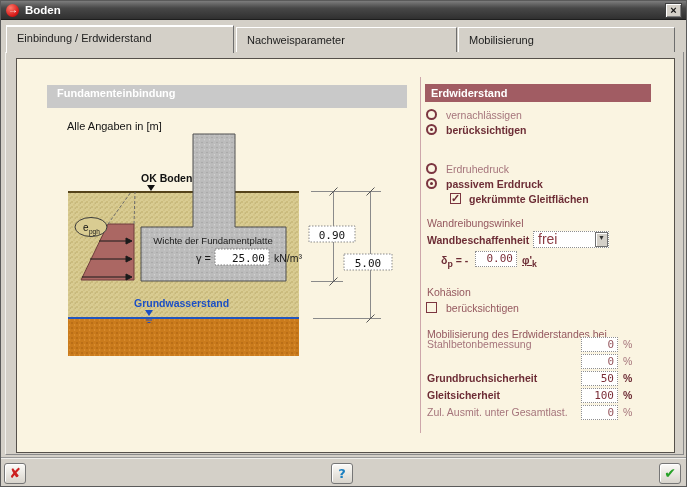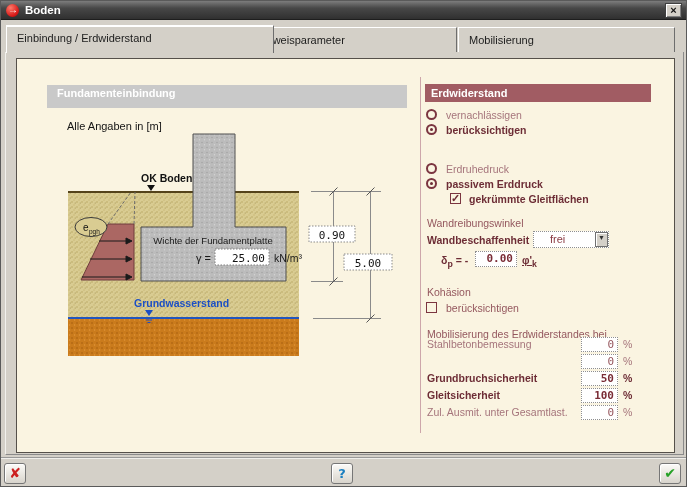--- a/index.html
+++ b/index.html
@@ -90,26 +90,26 @@
   .cb.checked::after {
     content:"\2713"; position:absolute; left:0px; top:-2px;
     font-size:11px; font-weight:bold; color:#6d2d36;
   }
 
   .ibox {
     background:#ffffff; border:1px dotted #8f8f8f;
     font-family:"DejaVu Sans Mono", monospace; font-size:11px;
     text-align:right; padding-right:3px; color:#96555c; line-height:13px;
   }
-  .ibox.vbold { color:#7b2d36; font-weight:bold; }
+  .ibox.vbold { color:#7b2d36; font-weight:normal; }
 
   .combo {
     left:532px; top:230px; width:76px; height:17px;
     background:#ffffff; border:1px dotted #8f8f8f;
-    color:#8b3a42; line-height:15px; padding-left:16px; font-size:11px;
+    color:#8b3a42; line-height:15px; padding-left:4px; font-size:14px;
   }
   .combo-btn {
     left:594px; top:231px; width:13px; height:15px;
     background:#d4d0c8; border:1px solid #707070;
     box-shadow: inset 1px 1px 0 #fff;
     text-align:center;
   }
   .combo-btn::after { content:"\25BC"; font-size:7px; color:#333; position:relative; top:-3px; }
 
   .mrow-label { left:426px; width:152px; line-height:15px; }
@@ -139,21 +139,21 @@
 <body>
 
 <div id="win">
 
   <div class="abs titlebar">
     <div class="abs title-icon"></div>
     <div class="abs title-text">Boden</div>
     <div class="abs close-btn">×</div>
   </div>
 
-  <div class="abs tab active" style="left:5px; top:24px; width:268px; height:28px;">
+  <div class="abs tab active" style="left:5px; top:24px; width:228px; height:28px;">
     <span>Einbindung / Erdwiderstand</span>
   </div>
   <div class="abs tab" style="left:235px; top:26px; width:221px; height:25px;">
     <span>Nachweisparameter</span>
   </div>
   <div class="abs tab" style="left:457px; top:26px; width:217px; height:25px;">
     <span>Mobilisierung</span>
   </div>
 
   <div class="abs tabpage"></div>

